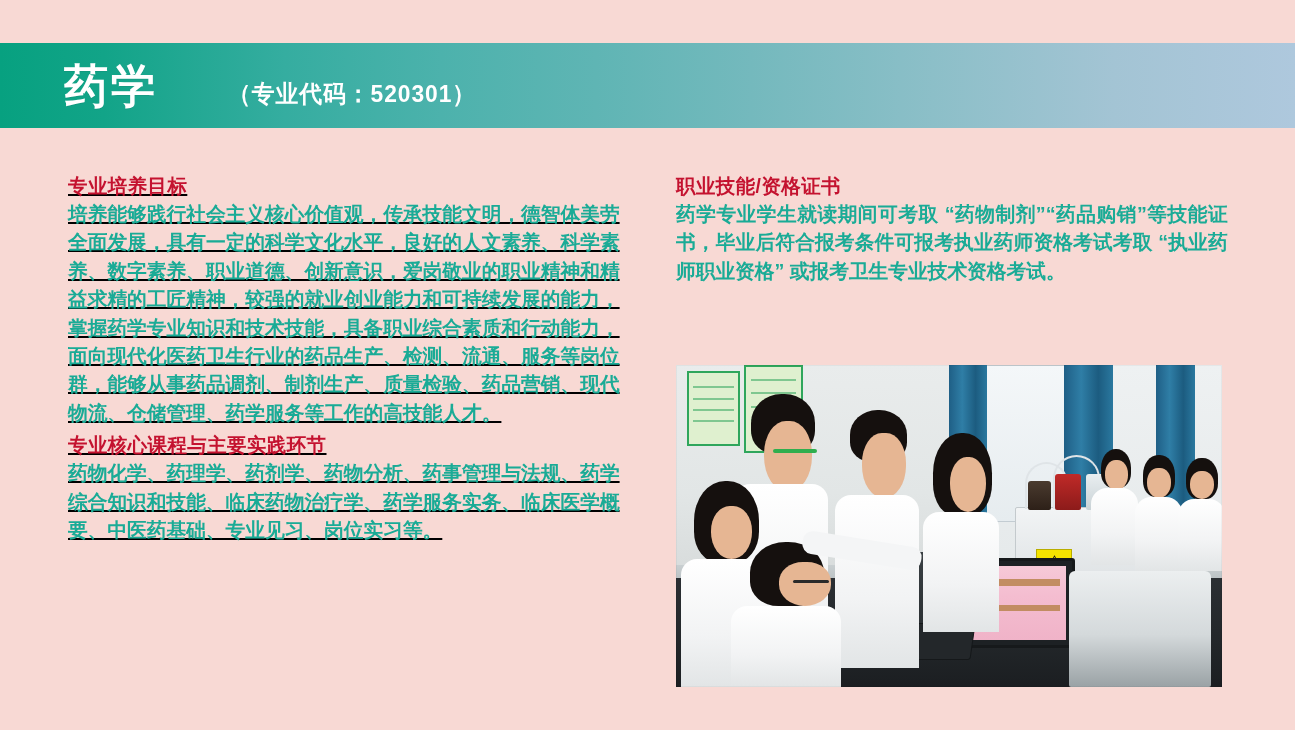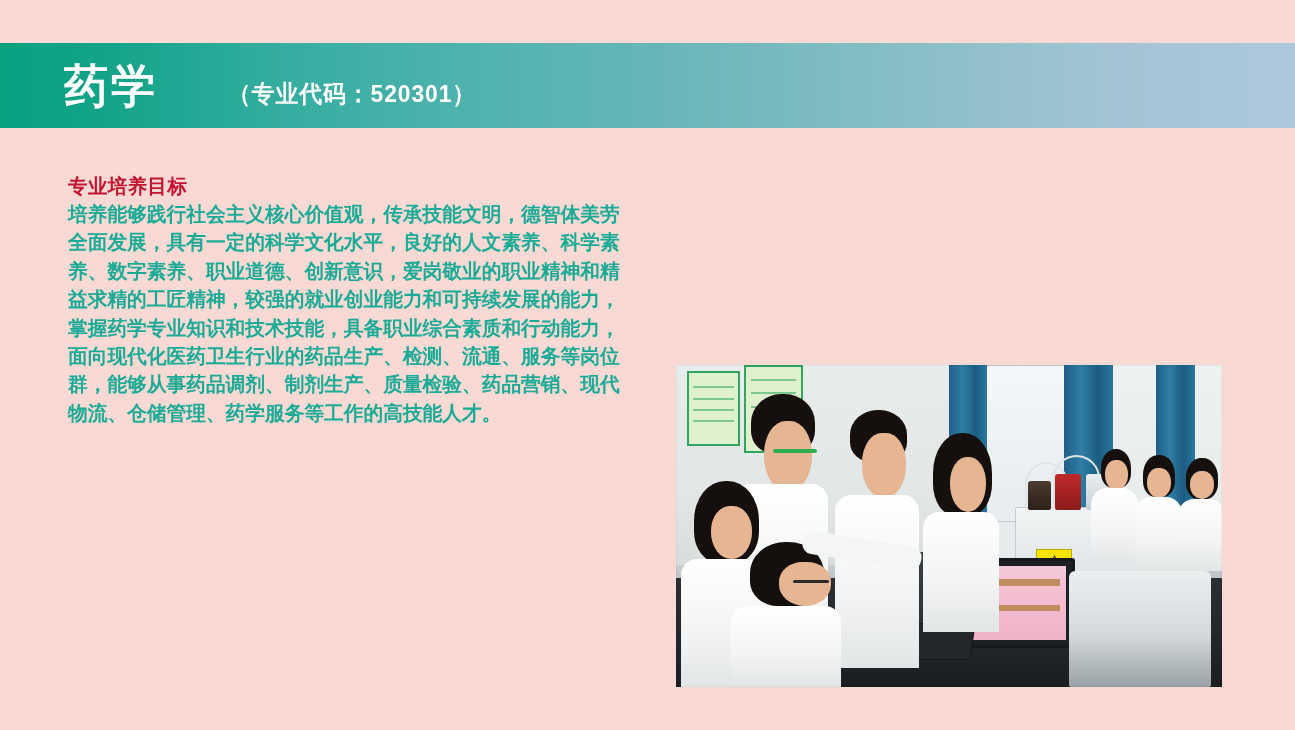--- a/index.html
+++ b/index.html
@@ -64,20 +64,21 @@
     left: 0;
     top: 128px;
     width: 1295px;
     height: 602px;
   }
   .col-left {
     position: absolute;
     left: 68px;
     top: 46px;
     width: 560px;
+    text-decoration: underline;
   }
   .col-right {
     position: absolute;
     left: 676px;
     top: 46px;
     width: 560px;
   }
 
   .section-heading {
     color: #c4122f;
@@ -240,24 +241,34 @@
 
 <div class="content">
 
   <div class="col-left">
 
     <div class="section-block">
       <div class="section-heading">专业培养目标</div>
       <div class="section-body">培养能够践行社会主义核心价值观，传承技能文明，德智体美劳全面发展，具有一定的科学文化水平，良好的人文素养、科学素养、数字素养、职业道德、创新意识，爱岗敬业的职业精神和精益求精的工匠精神，较强的就业创业能力和可持续发展的能力，掌握药学专业知识和技术技能，具备职业综合素质和行动能力，面向现代化医药卫生行业的药品生产、检测、流通、服务等岗位群，能够从事药品调剂、制剂生产、质量检验、药品营销、现代物流、仓储管理、药学服务等工作的高技能人才。</div>
     </div>
 
+    <div class="section-block">
+      <div class="section-heading">专业核心课程与主要实践环节</div>
+      <div class="section-body">药物化学、药理学、药剂学、药物分析、药事管理与法规、药学综合知识和技能、临床药物治疗学、药学服务实务、临床医学概要、中医药基础、专业见习、岗位实习等。</div>
+    </div>
 
 
   </div>
 
+  <div class="col-right">
+    <div class="section-block">
+      <div class="section-heading">职业技能/资格证书</div>
+      <div class="section-body">药学专业学生就读期间可考取 “药物制剂”“药品购销”等技能证书，毕业后符合报考条件可报考执业药师资格考试考取 “执业药师职业资格” 或报考卫生专业技术资格考试。</div>
+    </div>
+  </div>
 
 </div>
 
 <div class="photo-frame">
   <div class="photo-scene">
 
     <div class="ph-wall"></div>
     <div class="ph-wall-right"></div>
 
     <div class="ph-board" style="left:2%;top:2%;width:9%;height:22%;">

